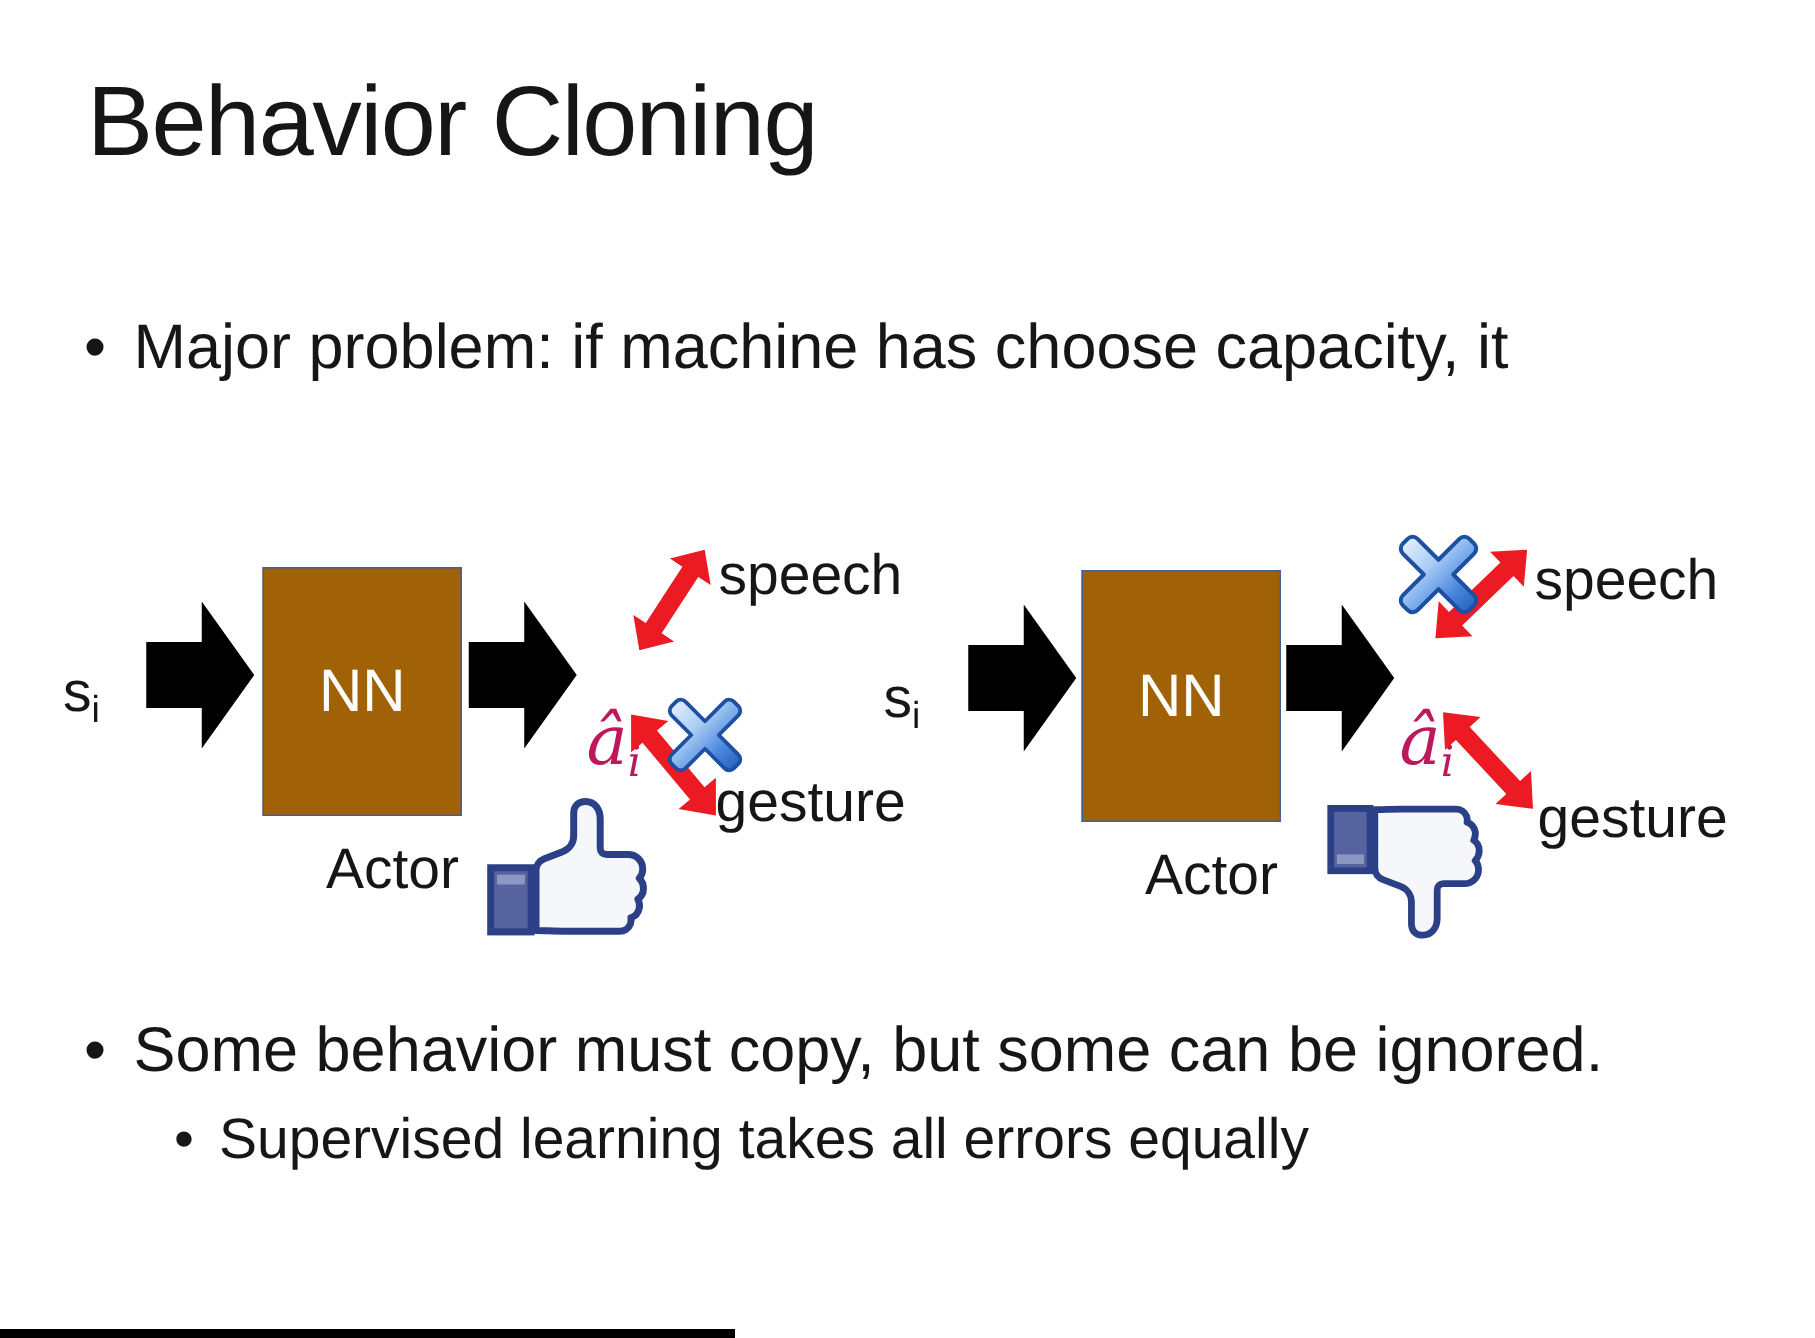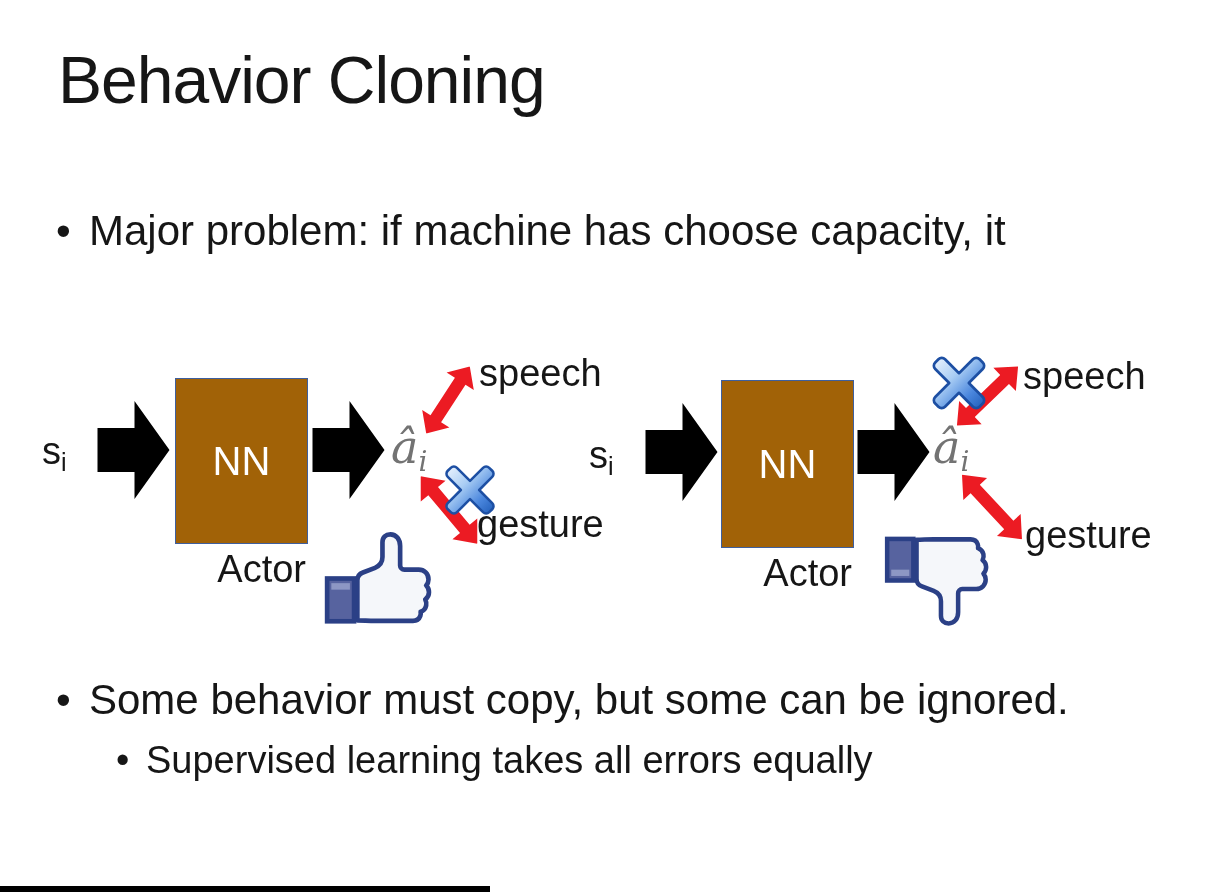--- a/index.html
+++ b/index.html
@@ -34,30 +34,31 @@
   .bullet.sub{font-size:38px;line-height:48px;}
   .bullet.sub .dot{width:30px;flex:0 0 30px;}
 
   .nn-box{
     background:#a16207;
     border:1px solid #3e5f9e;
     display:flex;align-items:center;justify-content:center;
     color:#ffffff;
     font-size:40px;
   }
-  .lbl{font-size:38px;color:#161616;white-space:nowrap;}
+  .lbl{font-size:38px;color:#161616;white-space:nowrap;margin-top:11px;}
   .lbl.center{text-align:right;}
 
   .sub-i{font-size:25px;vertical-align:-7px;}
   .math{
     font-family:"DejaVu Serif",serif;
     font-style:italic;
     font-size:46px;
-    color:#737373;
+    color:#be185d;
     white-space:nowrap;
+    margin-top:46px;
   }
   .math .msub{font-size:28px;vertical-align:-8px;}
 
   .rot{transform-origin:50% 50%;}
   svg{display:block;}
 
   .bottom-line{
     left:0;top:886px;width:490px;height:6px;
     background:#000;
   }

